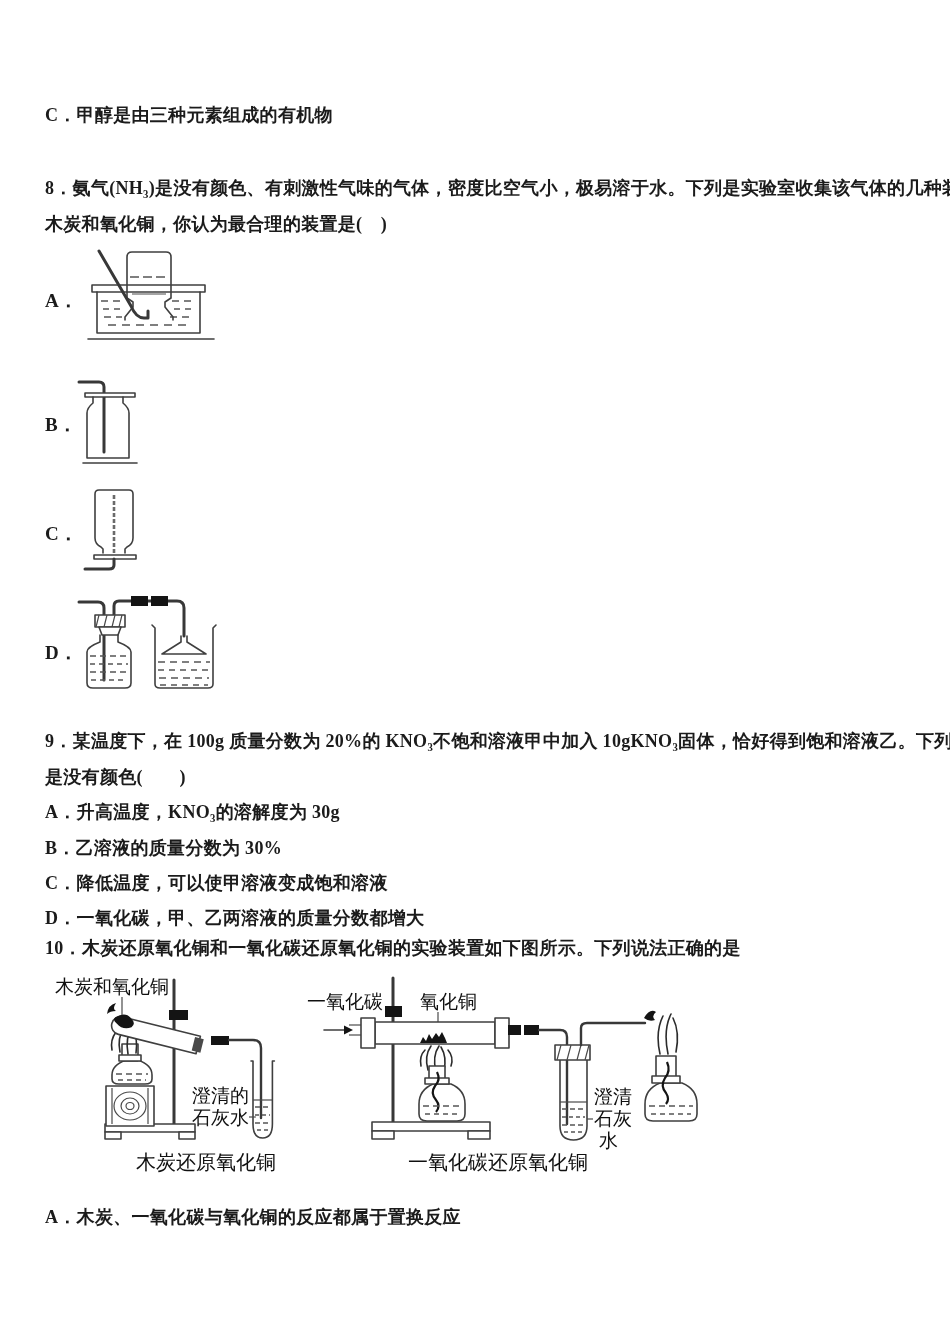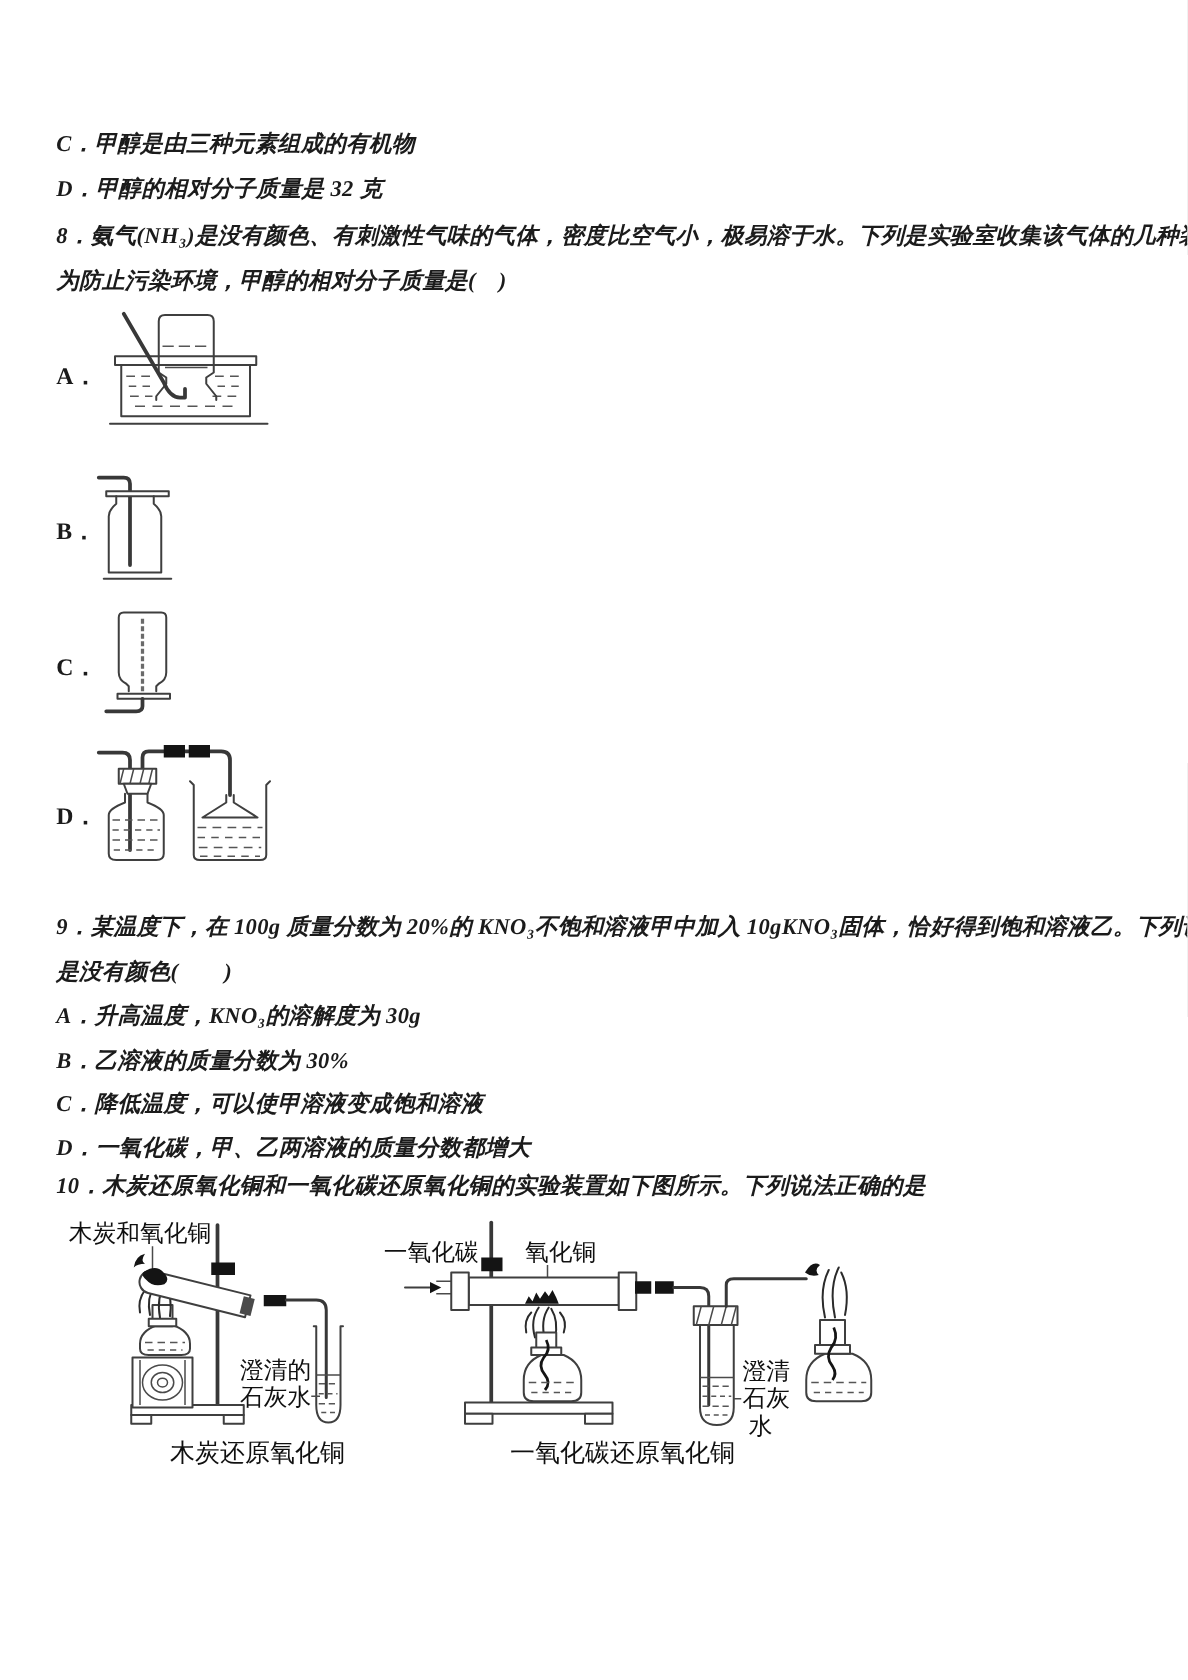--- a/index.html
+++ b/index.html
@@ -2,45 +2,44 @@
 <html><head>
 <meta charset="utf-8">
 <style>
   html,body{margin:0;padding:0;background:#e8e8e8;}
   .page{
     position:relative;width:950px;height:1344px;margin:0 auto;background:#ffffff;
     font-family:"Liberation Serif","DejaVu Serif",serif;color:#1b1b1b;overflow:hidden;
   }
   .line{
     position:absolute;left:45px;font-size:18px;font-weight:bold;
-    white-space:nowrap;letter-spacing:.3px;font-style:italic;
+    white-space:nowrap;letter-spacing:.3px;
   }
   .opt-label{position:absolute;left:45px;font-size:19px;font-weight:bold;}
   svg{position:absolute;overflow:visible;}
   .s{stroke:#3f3f3f;fill:none;stroke-width:1.6;stroke-linecap:round;stroke-linejoin:round;}
   .sf{stroke:#3f3f3f;fill:#ffffff;stroke-width:1.6;stroke-linejoin:round;}
   .tube{stroke:#383838;stroke-width:3;fill:none;stroke-linecap:round;stroke-linejoin:round;}
   .tube2{stroke:#383838;stroke-width:2.4;fill:none;stroke-linecap:round;stroke-linejoin:round;}
   .thin{stroke:#4a4a4a;stroke-width:1.2;fill:none;}
   .k{fill:#141414;stroke:none;}
   .dash{stroke:#565656;stroke-width:1.3;fill:none;}
   .flame{stroke:#2b2b2b;stroke-width:1.6;fill:none;stroke-linecap:round;}
   .figtext{font-family:"Liberation Serif","DejaVu Serif",serif;font-size:19px;fill:#101010;}
   .figcap{font-family:"Liberation Serif","DejaVu Serif",serif;font-size:20px;fill:#101010;}
 </style>
 </head>
 <body>
 
 <div class="page">
 
   <div class="line" style="top:103px">C．甲醇是由三种元素组成的有机物</div>
-  <div class="line" style="top:139px">D．甲醇的相对分子质量是 32 克</div>
 
   <div class="line" style="top:176px">8．氨气(NH₃)是没有颜色、有刺激性气味的气体，密度比空气小，极易溶于水。下列是实验室收集该气体的几种装置，</div>
-  <div class="line" style="top:212px">为防止污染环境，甲醇的相对分子质量是(　)</div>
+  <div class="line" style="top:212px">木炭和氧化铜，你认为最合理的装置是(　)</div>
 
   <div class="opt-label" style="top:288px">A．</div>
 
   <svg style="left:88px;top:249px" width="130" height="95" viewBox="0 0 130 95">
     <line class="s" x1="0" y1="90" x2="126" y2="90" stroke-width="2.2"></line>
     <g>
       <rect class="sf" x="4" y="36" width="113" height="7"></rect>
       <path class="s" d="M9,43 L9,84 L112,84 L112,43"></path>
       <line class="dash" x1="13" y1="52" x2="36" y2="52" stroke-dasharray="7 5"></line>
       <line class="dash" x1="84" y1="52" x2="108" y2="52" stroke-dasharray="7 5"></line>
@@ -251,14 +250,15 @@
       </g>
 
       <text class="figtext" x="546" y="137">澄清</text>
       <text class="figtext" x="546" y="159">石灰</text>
       <text class="figtext" x="551" y="181">水</text>
       <line class="thin" x1="539" y1="153" x2="545" y2="153"></line>
       <text class="figcap" x="360" y="203">一氧化碳还原氧化铜</text>
     </g>
   </svg>
 
+  <div class="line" style="top:1205px">A．木炭、一氧化碳与氧化铜的反应都属于置换反应</div>
 
 </div>
 
 </body></html>

